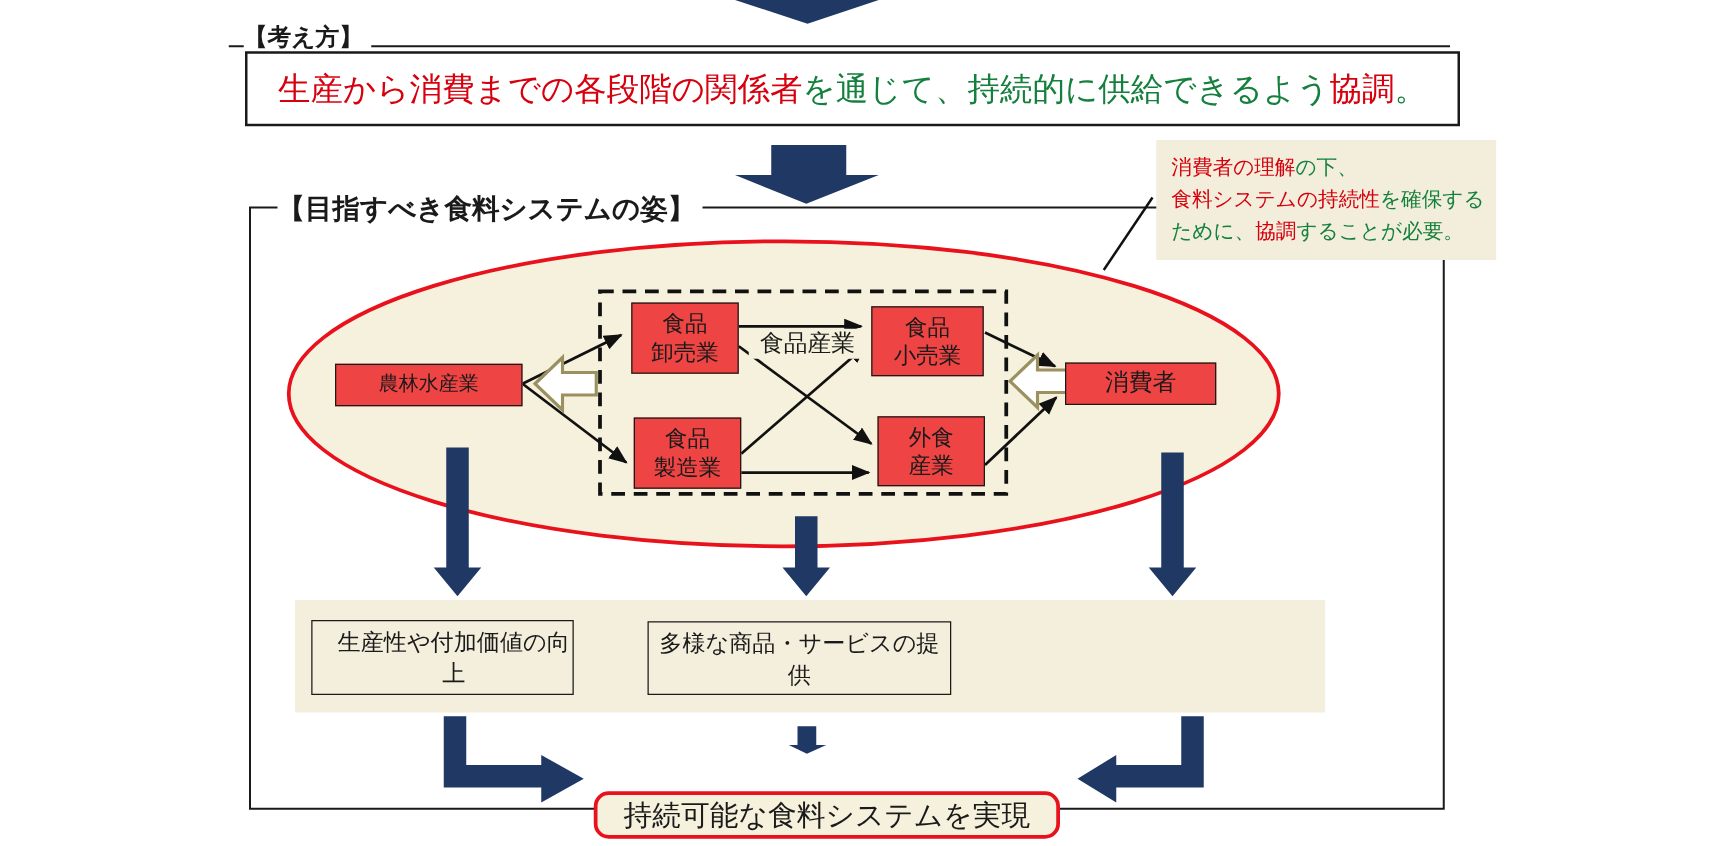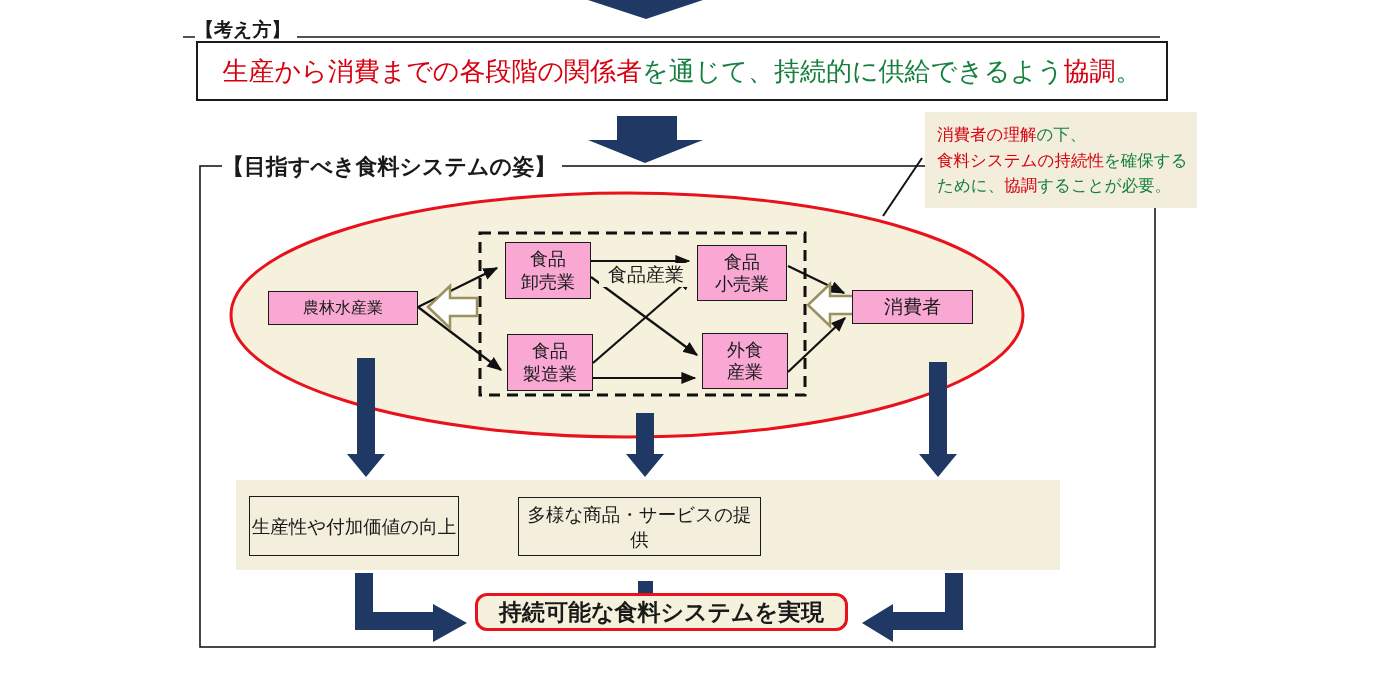--- a/index.html
+++ b/index.html
@@ -1,20 +1,20 @@
 <!DOCTYPE html>
 <html><head>
 <meta charset="utf-8">
 <style>
   html,body{margin:0;padding:0;background:#fff;}
   body{font-family:"Liberation Sans",sans-serif;color:#1a1a1a;}
   #canvas{position:relative;width:1374px;height:677px;overflow:hidden;background:#fff;}
   .abs{position:absolute;}
   svg{position:absolute;left:0;top:0;}
-  .nodebox{position:absolute;box-sizing:border-box;border:1.7px solid #1a1a1a;background:#f9a8d4;
+  .nodebox{position:absolute;box-sizing:border-box;border:1.7px solid #1a1a1a;background:#ef4444;
     display:flex;flex-direction:column;align-items:center;justify-content:center;
     text-align:center;line-height:1.25;}
   .benefitbox{position:absolute;box-sizing:border-box;border:1.7px solid #1a1a1a;background:#f3efdc;
     display:flex;align-items:center;justify-content:center;text-align:center;}
   .red{color:#d7000f;}
   .blk{color:#15803d;}
   .bglabel{background:#fff;display:flex;align-items:center;}
   .creamlabel{background:#f5f1dc;display:flex;align-items:center;justify-content:center;}
 </style>
 </head>
@@ -104,18 +104,18 @@
 
   <div class="nodebox" style="left:702px;top:333px;width:86px;height:56px;font-size:18px;">
     <span>外食</span>
     <span>産業</span>
   </div>
 
   <div class="nodebox" style="left:852px;top:290px;width:121px;height:34px;font-size:19px;">消費者</div>
 
   <div class="abs" style="left:236px;top:480px;width:824px;height:90px;background:#f3efdc;"></div>
 
-  <div class="benefitbox" style="left:249px;top:496px;width:210px;height:60px;font-size:18.5px;">生産性や付加価値の向上</div>
+  <div class="benefitbox" style="left:249px;top:496px;width:210px;height:60px;font-size:18.5px;padding-left:18px;">生産性や付加価値の向上</div>
   <div class="benefitbox" style="left:518px;top:497px;width:243px;height:59px;font-size:18.5px;">多様な商品・サービスの提供</div>
 
-  <div class="abs" style="left:475px;top:593px;width:373px;height:38px;box-sizing:border-box;border:3px solid #e8111c;border-radius:12px;background:#f5f1dc;display:flex;align-items:center;justify-content:center;font-size:23px;font-weight:700;">持続可能な食料システムを実現</div>
+  <div class="abs" style="left:475px;top:633px;width:373px;height:38px;box-sizing:border-box;border:3px solid #e8111c;border-radius:12px;background:#f5f1dc;display:flex;align-items:center;justify-content:center;font-size:23px;font-weight:400;">持続可能な食料システムを実現</div>
 
 </div>
 
 </body></html>

